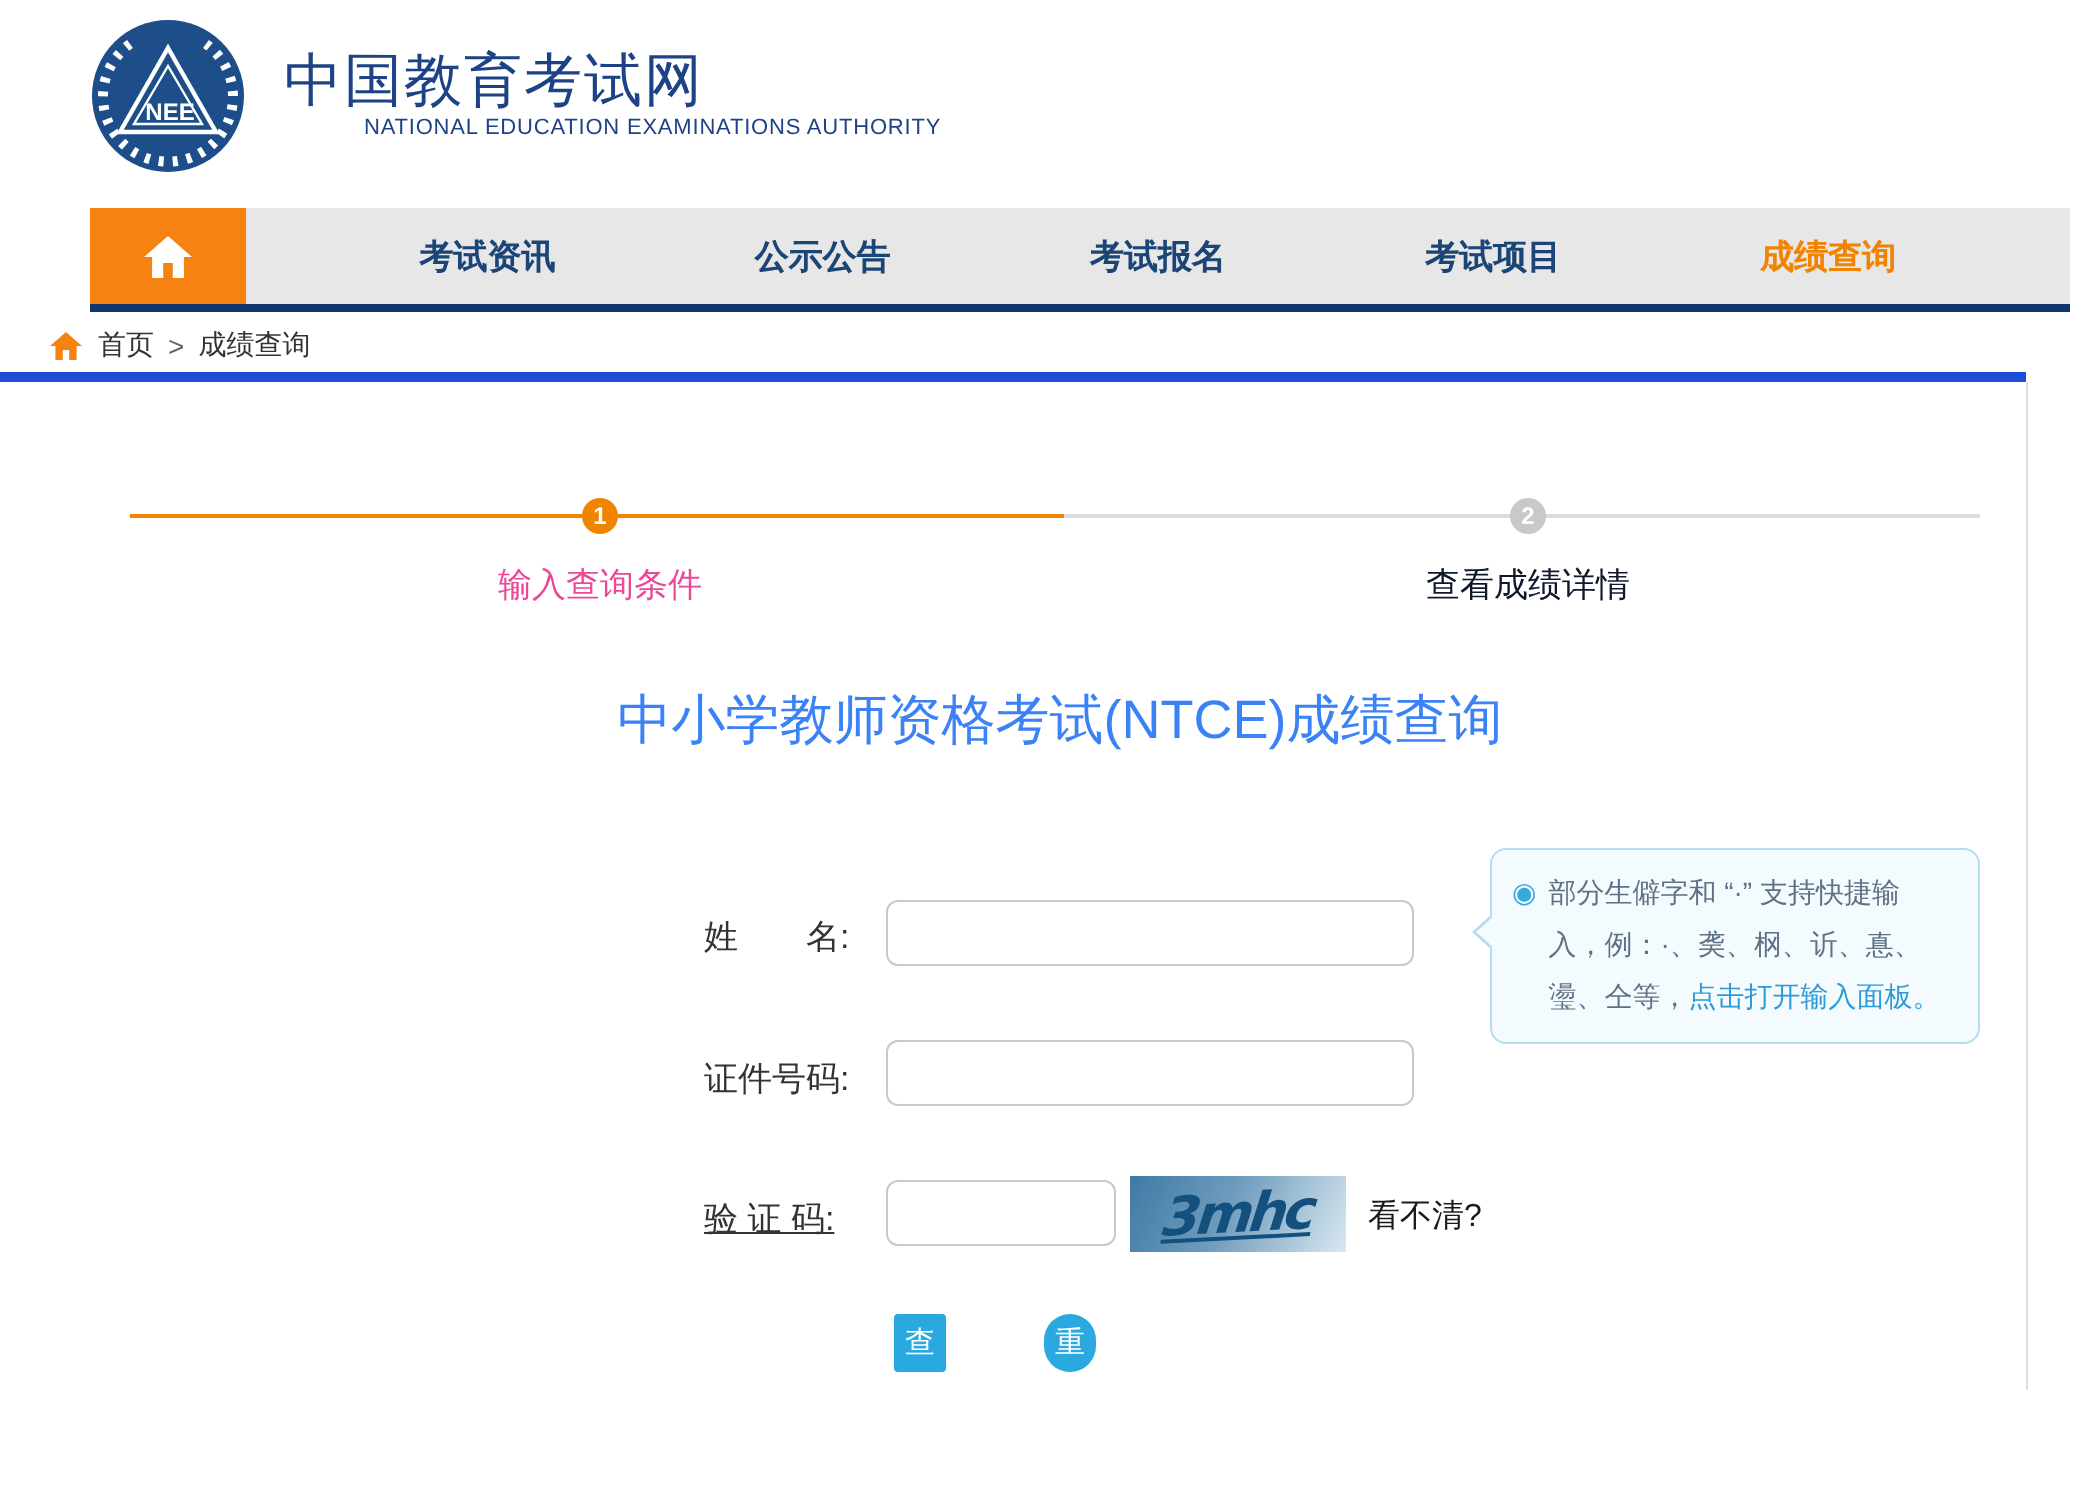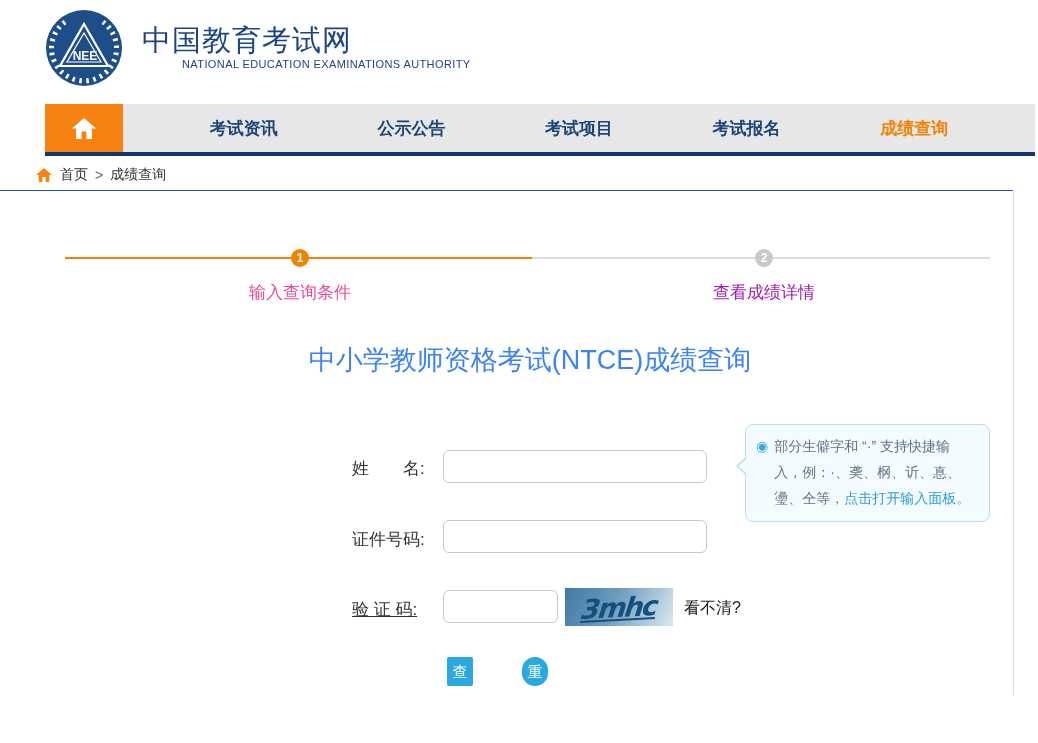--- a/index.html
+++ b/index.html
@@ -19,36 +19,36 @@
   .navbar{position:absolute;left:45px;top:104px;width:990px;height:48px;
     background:#e7e7e8;border-bottom:4px solid #11366b;display:flex;}
   .nav-home{width:78px;height:48px;background:#f58211;display:flex;
     align-items:center;justify-content:center;cursor:pointer;flex:none;}
   .nav-menu{flex:1;display:flex;padding:0 37px;}
   .nav-item{flex:1;display:flex;align-items:center;justify-content:center;
     font-size:17px;font-weight:bold;color:#1a4576;cursor:pointer;white-space:nowrap;}
   .nav-item.active{color:#f08300;}
   
   .breadcrumb{position:absolute;left:0;top:160px;width:1013px;height:31px;
-    border-bottom:1px solid #1d4ed8;display:flex;align-items:center;
-    padding-left:36px;box-sizing:border-box;font-size:14px;color:#333;}
+    border-bottom:5px solid #1d4ed8;display:flex;align-items:center;
+    padding-left:25px;box-sizing:border-box;font-size:14px;color:#333;}
   .breadcrumb .crumb-sep{margin:0 7px;color:#666;}
   .breadcrumb .crumb-home{margin-left:8px;cursor:pointer;}
   .content-edge{position:absolute;left:1013px;top:191px;width:1px;height:504px;background:#ddd;}
   
   .step-line{position:absolute;top:257px;height:2px;}
   .step-line.active{background:#f08300;left:65px;width:467px;}
   .step-line.inactive{background:#dcdcdc;left:532px;width:458px;}
   .step-circle{position:absolute;top:249px;width:18px;height:18px;border-radius:50%;
     color:#fff;font-size:12px;line-height:18px;text-align:center;font-weight:bold;}
   .step-circle.s1{left:291px;background:#f08300;}
   .step-circle.s2{left:755px;background:#c9c9c9;}
   .step-label{position:absolute;top:281px;width:220px;text-align:center;font-size:17px;}
   .step-label.s1{left:190px;color:#ec4899;font-weight:normal;}
-  .step-label.s2{left:654px;color:#a21caf;}
+  .step-label.s2{left:654px;color:#0f172a;}
   
   .page-title{position:absolute;left:45px;top:342px;width:970px;text-align:center;
     font-size:27px;color:#3b82f6;white-space:nowrap;}
   
   .field-label{position:absolute;font-size:17px;color:#333;white-space:nowrap;}
   .lbl-name{left:352px;top:457px;}
   .lbl-id{left:352px;top:528px;}
   .lbl-captcha{left:352px;top:598px;text-decoration:underline;}
   .text-input{position:absolute;height:33px;border:1px solid #c9c9c9;border-radius:6px;
     font-size:16px;padding:0 9px;box-sizing:border-box;outline:none;background:#fff;
@@ -101,22 +101,22 @@
 
 <div class="navbar">
   <div class="nav-home">
     <svg width="24" height="21" viewBox="0 0 16 14">
       <path d="M8 0 L16 7 L13.3 7 L13.3 14 L9.6 14 L9.6 9 L6.4 9 L6.4 14 L2.7 14 L2.7 7 L0 7 Z" fill="#ffffff"></path>
     </svg>
   </div>
   <div class="nav-menu">
     <div class="nav-item">考试资讯</div>
     <div class="nav-item">公示公告</div>
+    <div class="nav-item">考试报名</div>
     <div class="nav-item">考试项目</div>
-    <div class="nav-item">考试报名</div>
     <div class="nav-item active">成绩查询</div>
   </div>
 </div>
 
 <div class="breadcrumb">
   <svg width="16" height="14" viewBox="0 0 16 14">
     <path d="M8 0 L16 7 L13.3 7 L13.3 14 L9.6 14 L9.6 9 L6.4 9 L6.4 14 L2.7 14 L2.7 7 L0 7 Z" fill="#f58211"></path>
   </svg>
   <span class="crumb-home">首页</span>
   <span class="crumb-sep">&gt;</span>

